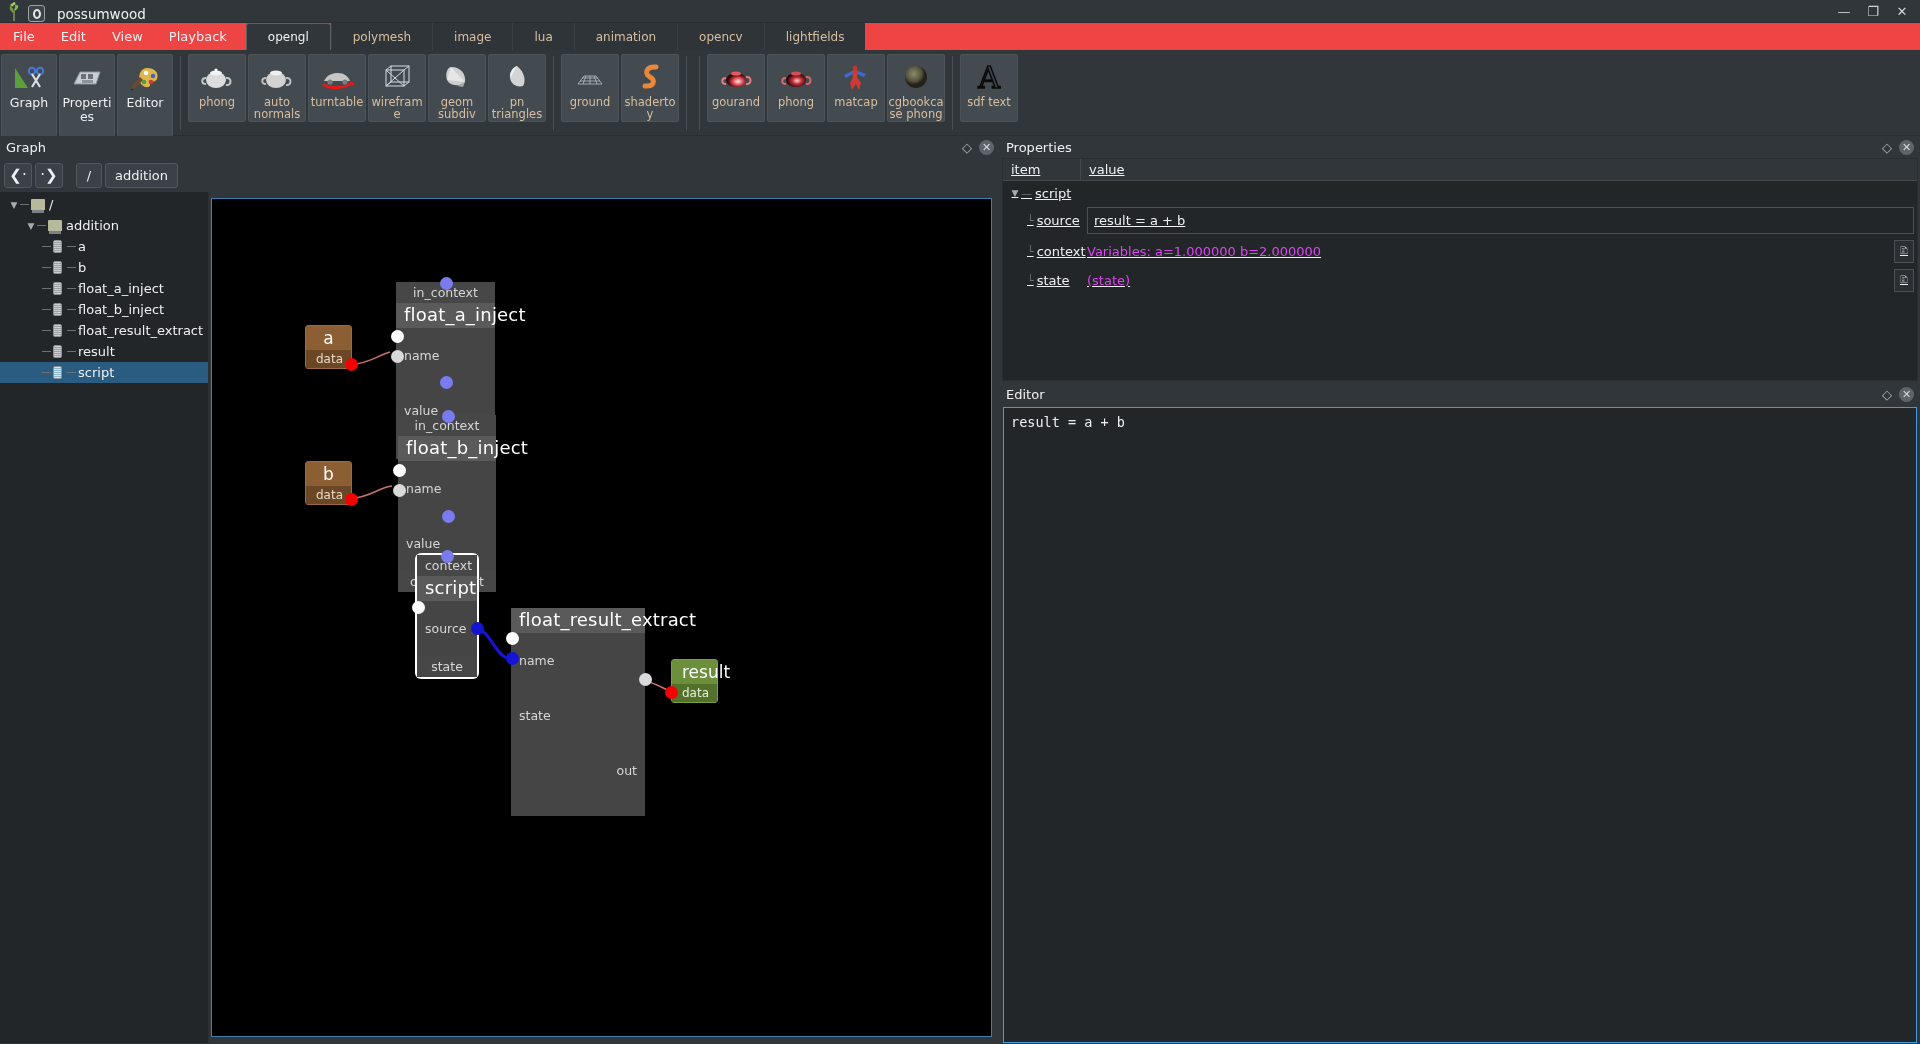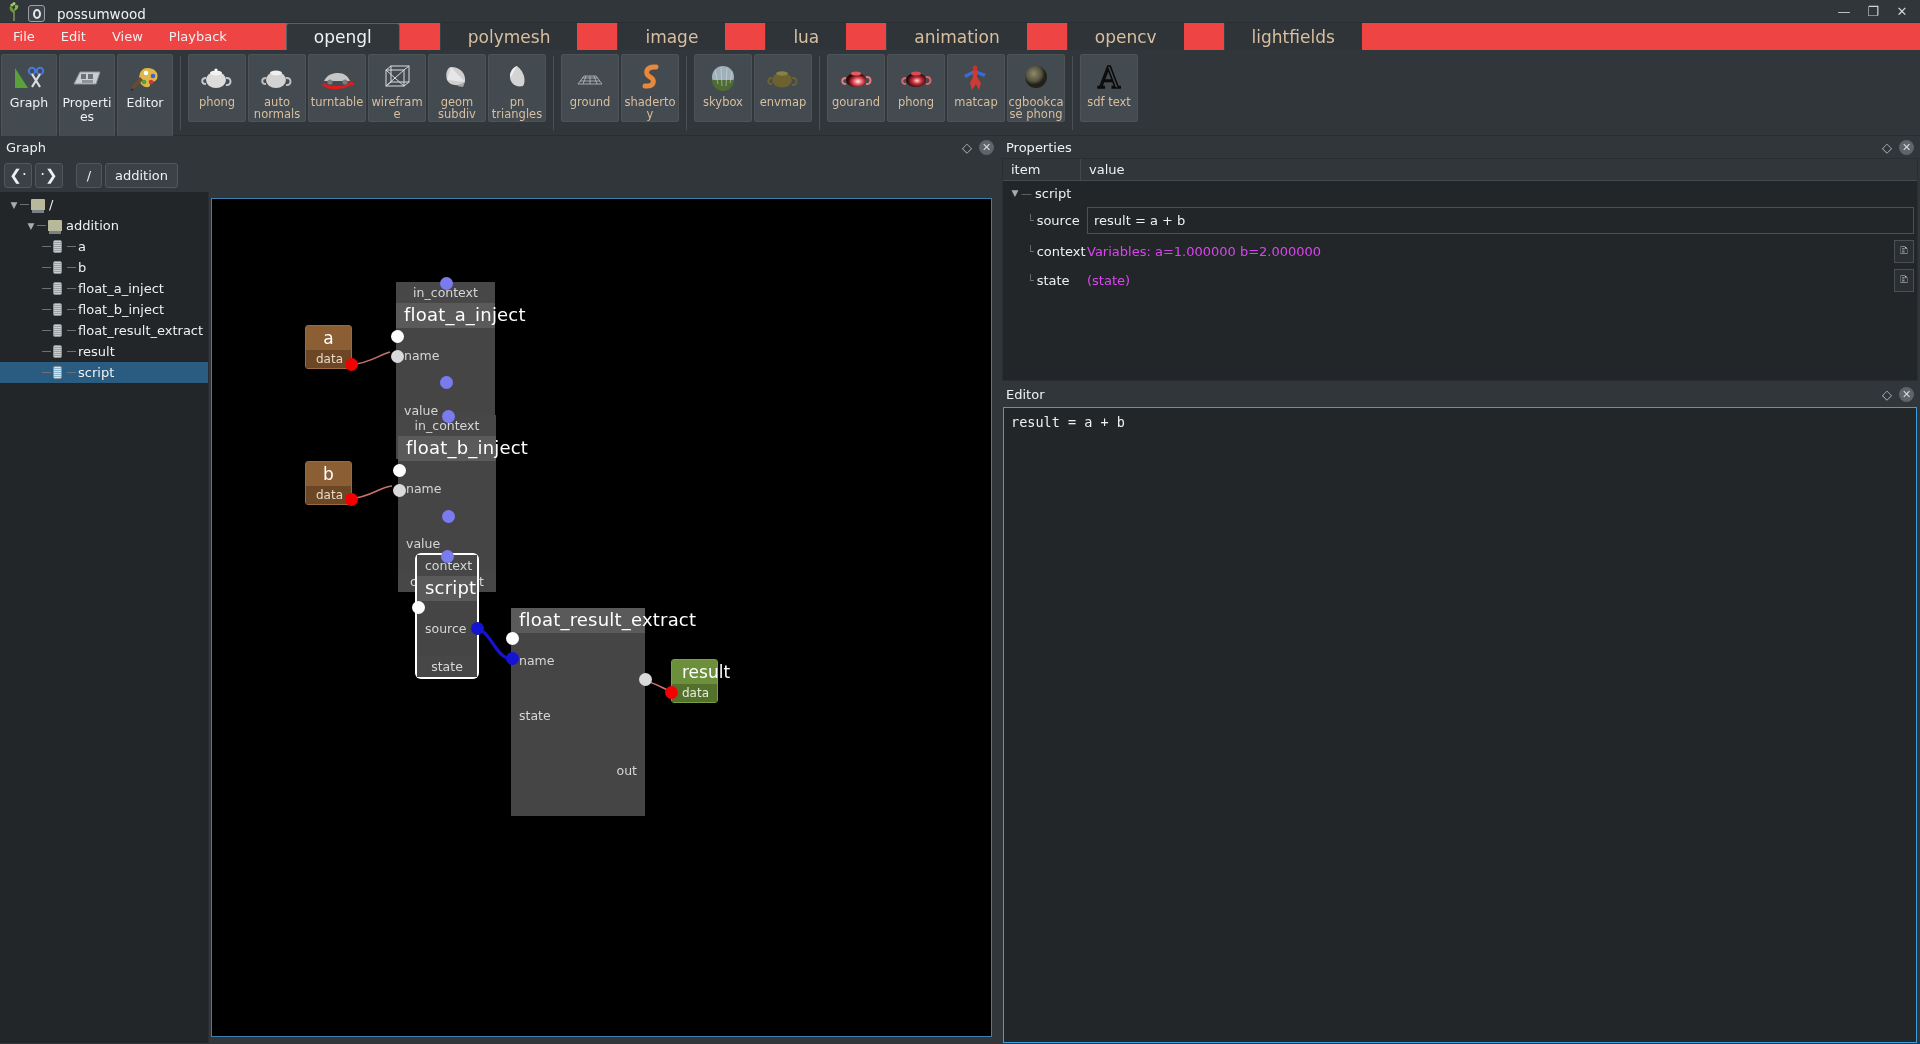--- a/index.html
+++ b/index.html
@@ -34,24 +34,23 @@
   }
   .tb-btn:last-child { margin-right: 4px; }
 
   
   .menurow { height: 27px; display: flex; align-items: stretch; background: #ef4444; }
   .menuitem {
     padding: 0 13px; display: flex; align-items: center; font-size: 13px; color: #eff0f1;
   }
   .tabstrip { display: flex; align-items: flex-end; margin-left: 6px; }
   .tab {
-    padding: 0 27px; height: 27px; display: flex; align-items: center;
-    font-size: 17px; color: #d8bfa0; background: #2f3438;
+    padding: 0 21px; height: 27px; display: flex; align-items: center;
+    font-size: 12px; color: #d8bfa0; background: #2f3438;
     border-left: 1px solid #3a4045;
-    margin-left: 40px;
   }
   .tab.active {
     background: #31363b; color: #eff0f1;
     border: 1px solid #5c6166; border-bottom: none;
     border-top-left-radius: 3px; border-top-right-radius: 3px;
   }
 
   
   .toolbar {
     height: 86px; background: #31363b; display: flex; align-items: flex-start;
@@ -162,21 +161,21 @@
 
   .dot { position: absolute; width: 13px; height: 13px; border-radius: 50%; }
   .dot.blue { background: #7b7bf0; }
   .dot.dblue { background: #1414d2; }
   .dot.white { background: #ffffff; }
   .dot.grey { background: #d9d9d9; }
   .dot.red { background: #f50000; }
 
   
   .propspanel { height: 247px; display: flex; flex-direction: column; }
-  .propstable { flex: 1; background: #232629; margin: 0 2px 2px 2px; border: 1px solid #2a2e32; }
+  .propstable { flex: 1; background: #232629; margin: 0 2px 2px 2px; border: 1px solid #2a2e32; text-decoration: underline; }
   .pthead { display: flex; height: 22px; background: #31363b; border-bottom: 1px solid #45494d; }
   .pthead .c1 { width: 78px; padding: 3px 8px; font-size: 13px; border-right: 1px solid #45494d; }
   .pthead .c2 { flex: 1; padding: 3px 8px; font-size: 13px; }
   .ptrow { display: flex; align-items: center; min-height: 22px; padding-left: 6px; }
   .ptrow .lbl { font-size: 13px; color: #eff0f1; }
   .ptrow .lbl.dim { color: #d946ef; }
   .ptrow .key { width: 78px; display: flex; align-items: center; }
   .ptrow .val { flex: 1; display: flex; align-items: center; padding-right: 3px; }
   .ptinput {
     flex: 1; background: #232629; border: 1px solid #4b5055; color: #eff0f1;
@@ -375,45 +374,20 @@
         <svg width="36" height="30" viewBox="0 0 36 30">
           <path d="M24 5 C14 4 12 12 18 15 C24 18 22 25 13 24" stroke="#e8883a" stroke-width="5" fill="none" stroke-linecap="round"></path>
         </svg>
       </div>
       <div class="cap">shadertoy</div>
     </div>
   </div>
 
   <div class="tbsep"></div>
 
-  <div class="tbgroup">
-    <div class="tbbtn">
-      <div class="glyph">
-        <svg width="36" height="30" viewBox="0 0 36 30">
-          <circle cx="18" cy="15" r="11" fill="#9fb0b8"></circle>
-          <path d="M7 18 A11 11 0 0 0 29 18 Z" fill="#4e6b33"></path>
-          <g stroke="#d6dde1" stroke-width=".7" opacity=".8">
-            <path d="M10 8 L13 22 M16 5 L17 24 M22 6 L21 24 M27 9 L25 21"></path>
-          </g>
-        </svg>
-      </div>
-      <div class="cap">skybox</div>
-    </div>
-    <div class="tbbtn">
-      <div class="glyph">
-        <svg width="36" height="30" viewBox="0 0 36 30">
-          <ellipse cx="17" cy="18" rx="10" ry="7.5" fill="#6b6230"></ellipse>
-          <ellipse cx="17" cy="11.5" rx="6" ry="2.2" fill="#8b8046"></ellipse>
-          <path d="M7 16 C2 16 2 22 7 22" stroke="#6b6230" stroke-width="2" fill="none"></path>
-          <path d="M27 16 C33 15 33 24 27 23" stroke="#6b6230" stroke-width="2" fill="none"></path>
-        </svg>
-      </div>
-      <div class="cap">envmap</div>
-    </div>
-  </div>
 
   <div class="tbsep"></div>
 
   <div class="tbgroup">
     <div class="tbbtn">
       <div class="glyph">
         <svg width="36" height="30" viewBox="0 0 36 30">
           <defs>
               <radialGradient id="gg" cx="60%" cy="60%">
             <stop offset="0%" stop-color="#ffe8e8"></stop>

